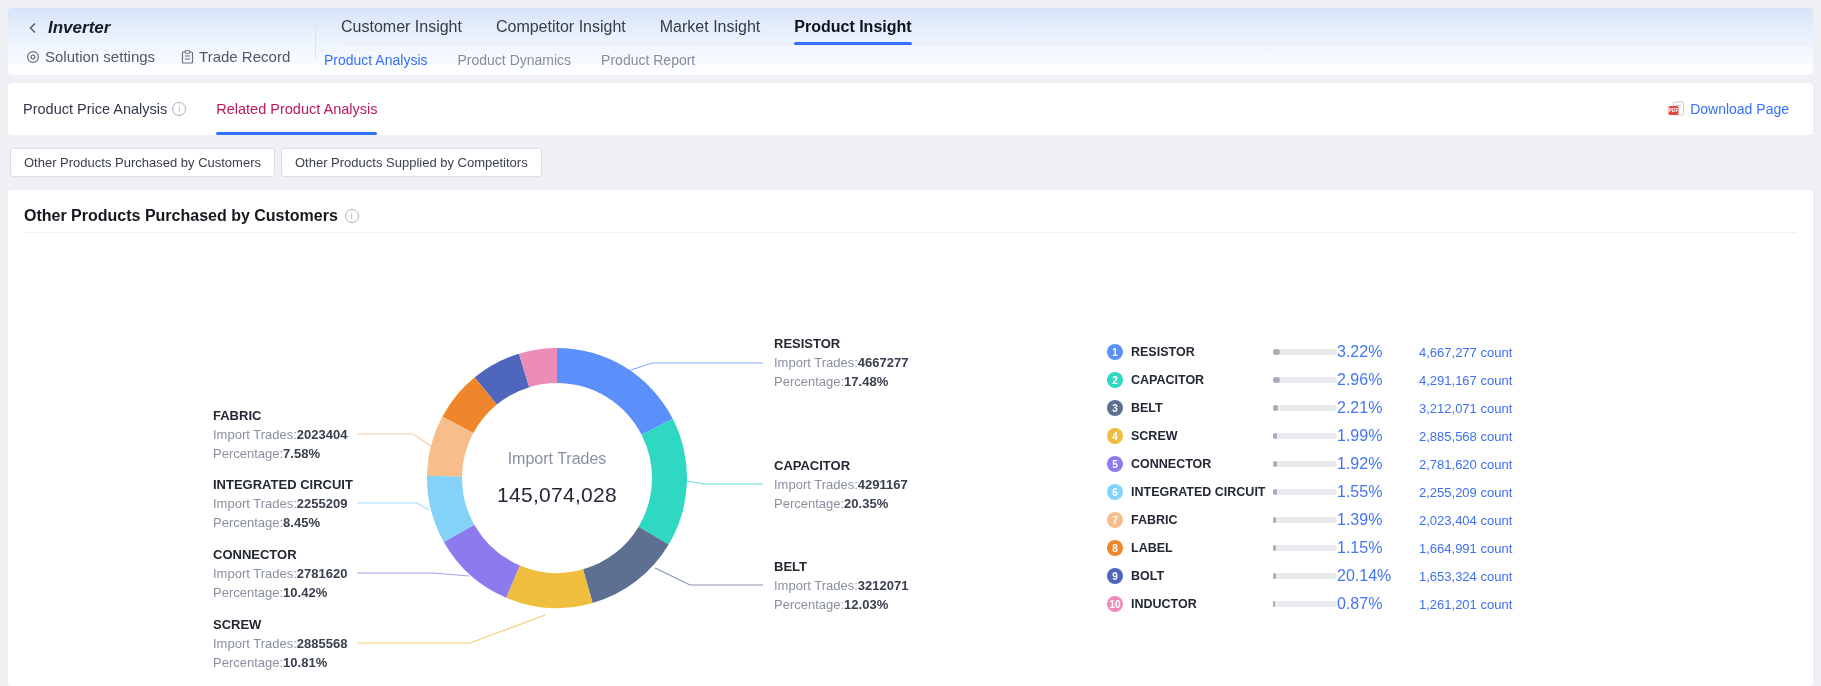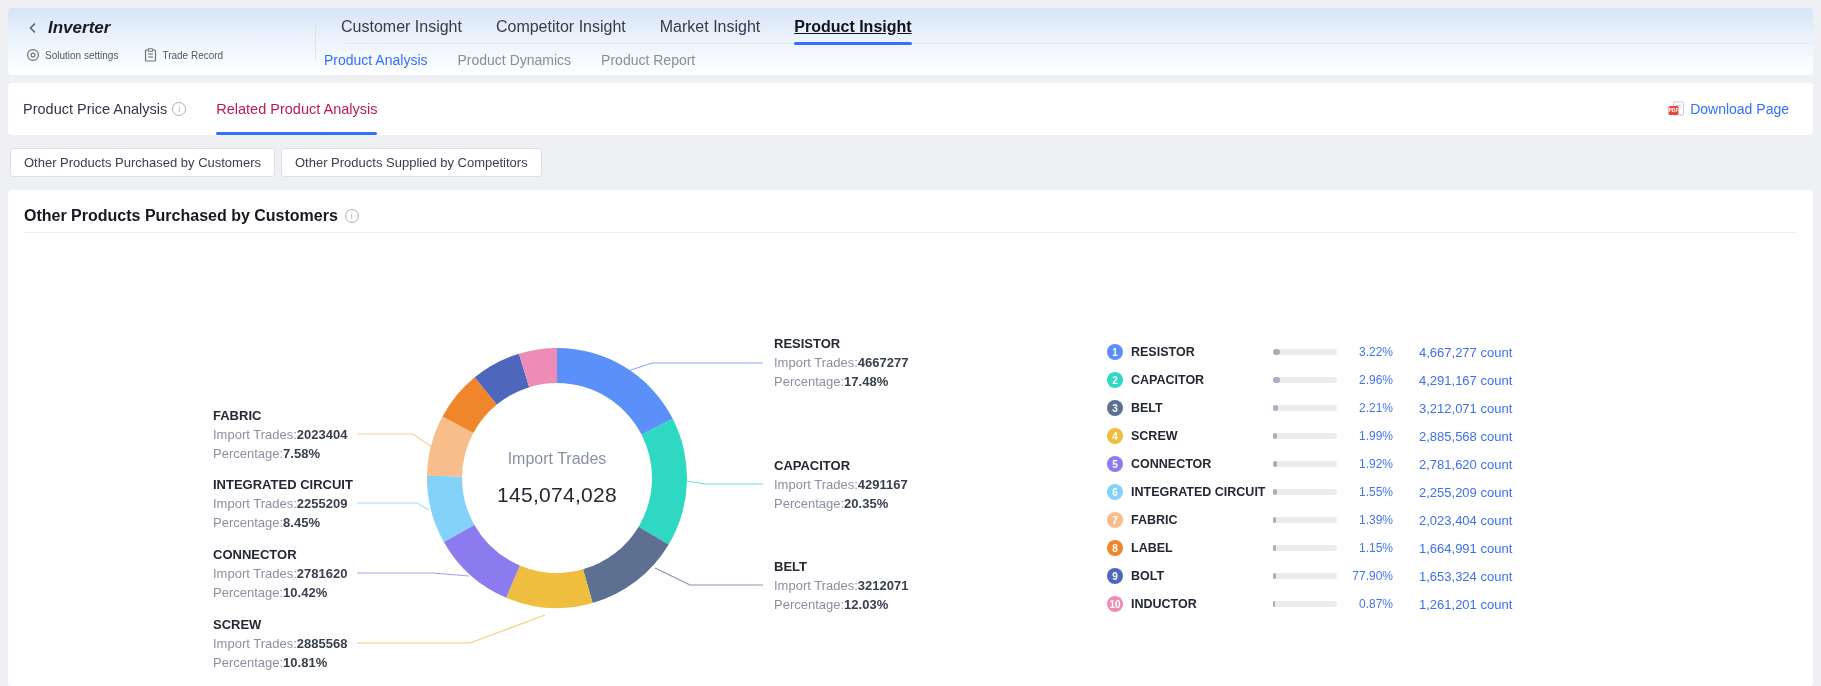--- a/index.html
+++ b/index.html
@@ -16,30 +16,30 @@
   .hdr {
     position:relative; height:67px;
     background:linear-gradient(180deg,#D7E4F9 0%,#EFF5FD 55%,#FFFFFF 100%);
     border-radius:4px;
   }
   .hdr-left { position:absolute; left:18px; top:7px; }
   .hdr-title-row { display:flex; align-items:center; gap:8px; height:26px;font-style:italic; }
   .back-btn { display:flex; align-items:center; cursor:pointer; }
   .hdr-title { font-size:17px; font-weight:bold; color:#181C27; }
   .hdr-actions { display:flex; gap:26px; margin-top:7px; }
-  .hdr-action { display:flex; align-items:center; gap:5px; font-size:10px; color:#4E5969; cursor:pointer; }
+  .hdr-action { display:flex; align-items:center; gap:5px; font-size:15px; color:#4E5969; cursor:pointer; }
   .hdr-vdivider { position:absolute; left:307px; top:16px; width:1px; height:36px; background:#DDE2EC; }
 
   .main-tabs {
     position:absolute; left:333px; top:0; right:0; height:36px;
     display:flex; gap:34px; align-items:center;
     border-bottom:1px solid #E7EAF1;
   }
   .main-tab { position:relative; font-size:16px; color:#363C4A; height:36px; line-height:38px; cursor:pointer; white-space:nowrap; }
-  .main-tab.active { color:#10131B; font-weight:bold;text-decoration:underline; }
+  .main-tab.active { color:#10131B; font-weight:bold; }
   .main-tab.active::after {
     content:""; position:absolute; left:0; right:0; bottom:-1px; height:3px;
     background:#3370FF; border-radius:2px;
   }
   .sub-tabs { position:absolute; left:316px; top:38px; display:flex; gap:30px; align-items:center; height:27px; }
   .sub-tab { font-size:14px; color:#868D9B; cursor:pointer; white-space:nowrap; }
   .sub-tab.active { color:#3370FF; }
 
   
   .nav2 { position:relative; margin-top:8px; height:52px; display:flex; align-items:center; padding-left:15px; }
@@ -90,21 +90,21 @@
 
   .legend { position:absolute; left:1099px; top:68px; }
   .legend-row { display:flex; align-items:center; height:28px; cursor:pointer; }
   .badge {
     width:16px; height:16px; border-radius:50%; color:#fff; font-size:10px; font-weight:bold;
     display:flex; align-items:center; justify-content:center; margin-right:8px; flex:none;
   }
   .legend-name { width:142px; font-size:12.5px; font-weight:700; color:#232833; white-space:nowrap; }
   .legend-bar { position:relative; width:64px; height:6px; background:#E9EBEF; border-radius:3px; flex:none; }
   .legend-fill { position:absolute; left:0; top:0; bottom:0; border-radius:3px; background:#A9AEBC; }
-  .legend-pct { width:56px; text-align:right; font-size:12px; color:#4374F0; }
+  .legend-pct { width:56px; font-size:16px; color:#4374F0; }
   .legend-count { margin-left:26px; font-size:13px; color:#3D70F0; white-space:nowrap; }
 
   svg { display:block; }
 </style>
 </head>
 <body>
 
 <div class="card hdr">
   <div class="hdr-left">
     <div class="hdr-title-row">
@@ -325,21 +325,21 @@
           </span>
           <span class="legend-pct">1.15%</span>
           <span class="legend-count">1,664,991 count</span>
         </div>
         <div class="legend-row">
           <span class="badge" style="background:#4E66BB">9</span>
           <span class="legend-name">BOLT</span>
           <span class="legend-bar">
             <span class="legend-fill" style="width:2.5px"></span>
           </span>
-          <span class="legend-pct">77.90%</span>
+          <span class="legend-pct">20.14%</span>
           <span class="legend-count">1,653,324 count</span>
         </div>
         <div class="legend-row">
           <span class="badge" style="background:#EE8CB8">10</span>
           <span class="legend-name">INDUCTOR</span>
           <span class="legend-bar">
             <span class="legend-fill" style="width:2.0px"></span>
           </span>
           <span class="legend-pct">0.87%</span>
           <span class="legend-count">1,261,201 count</span>

